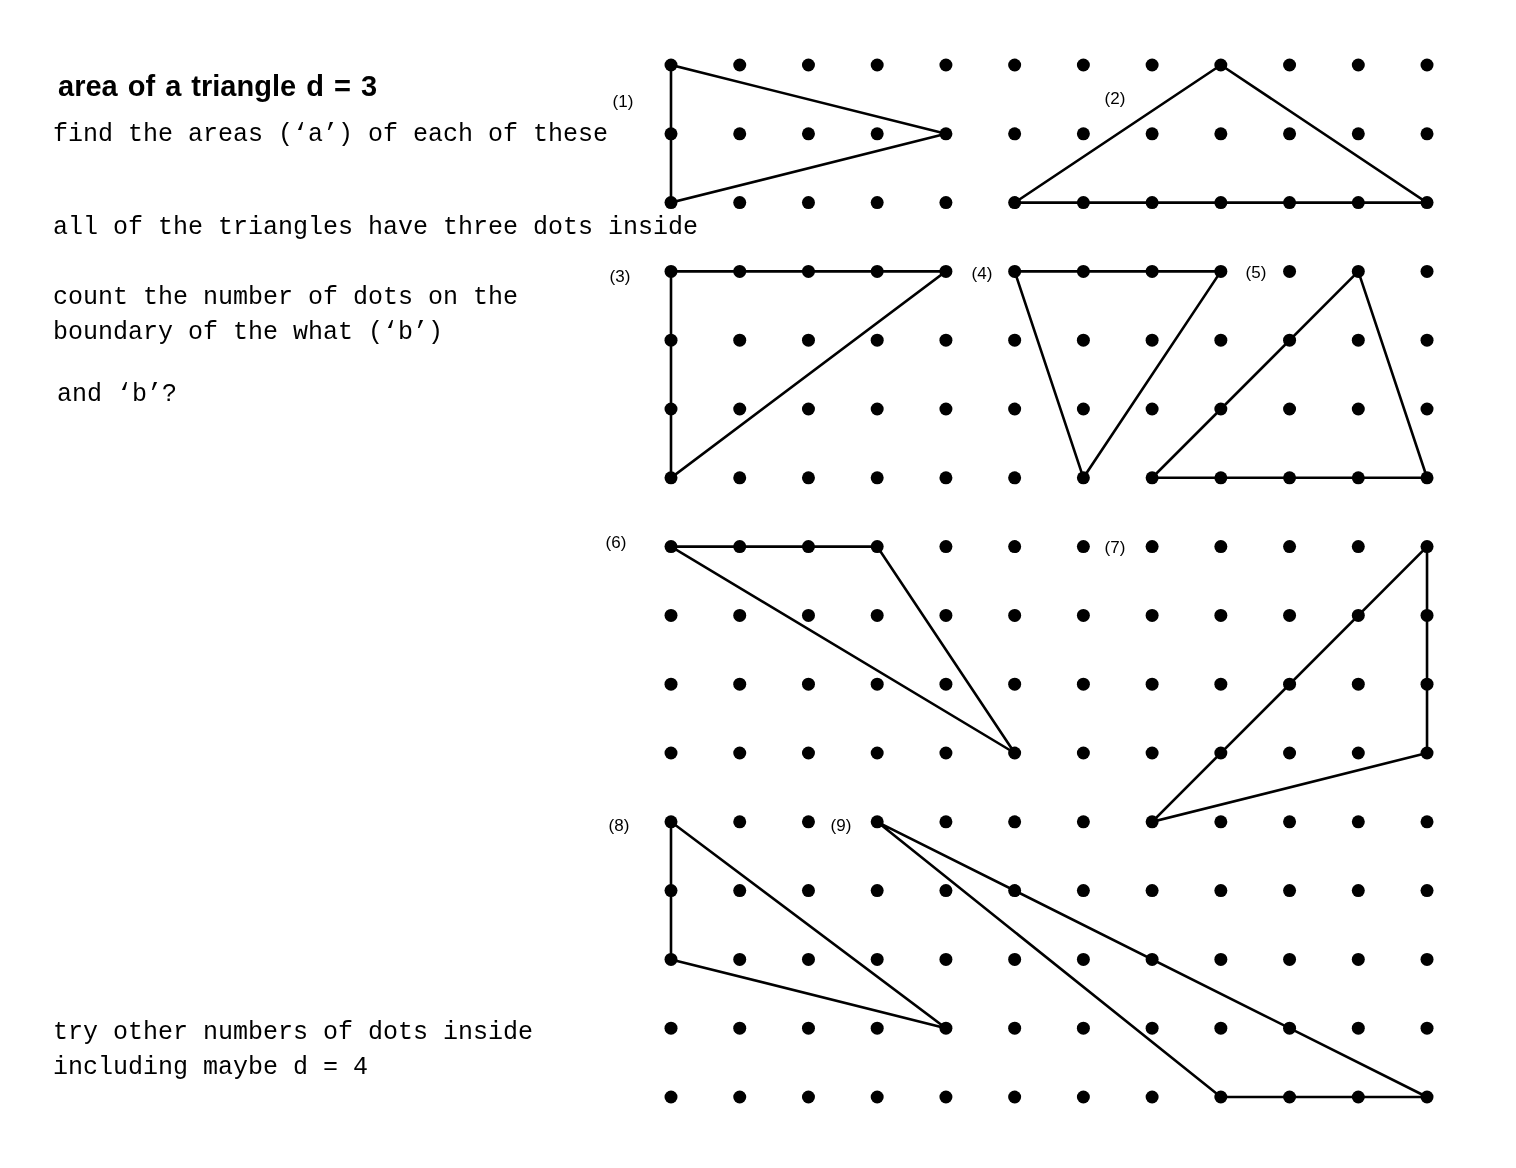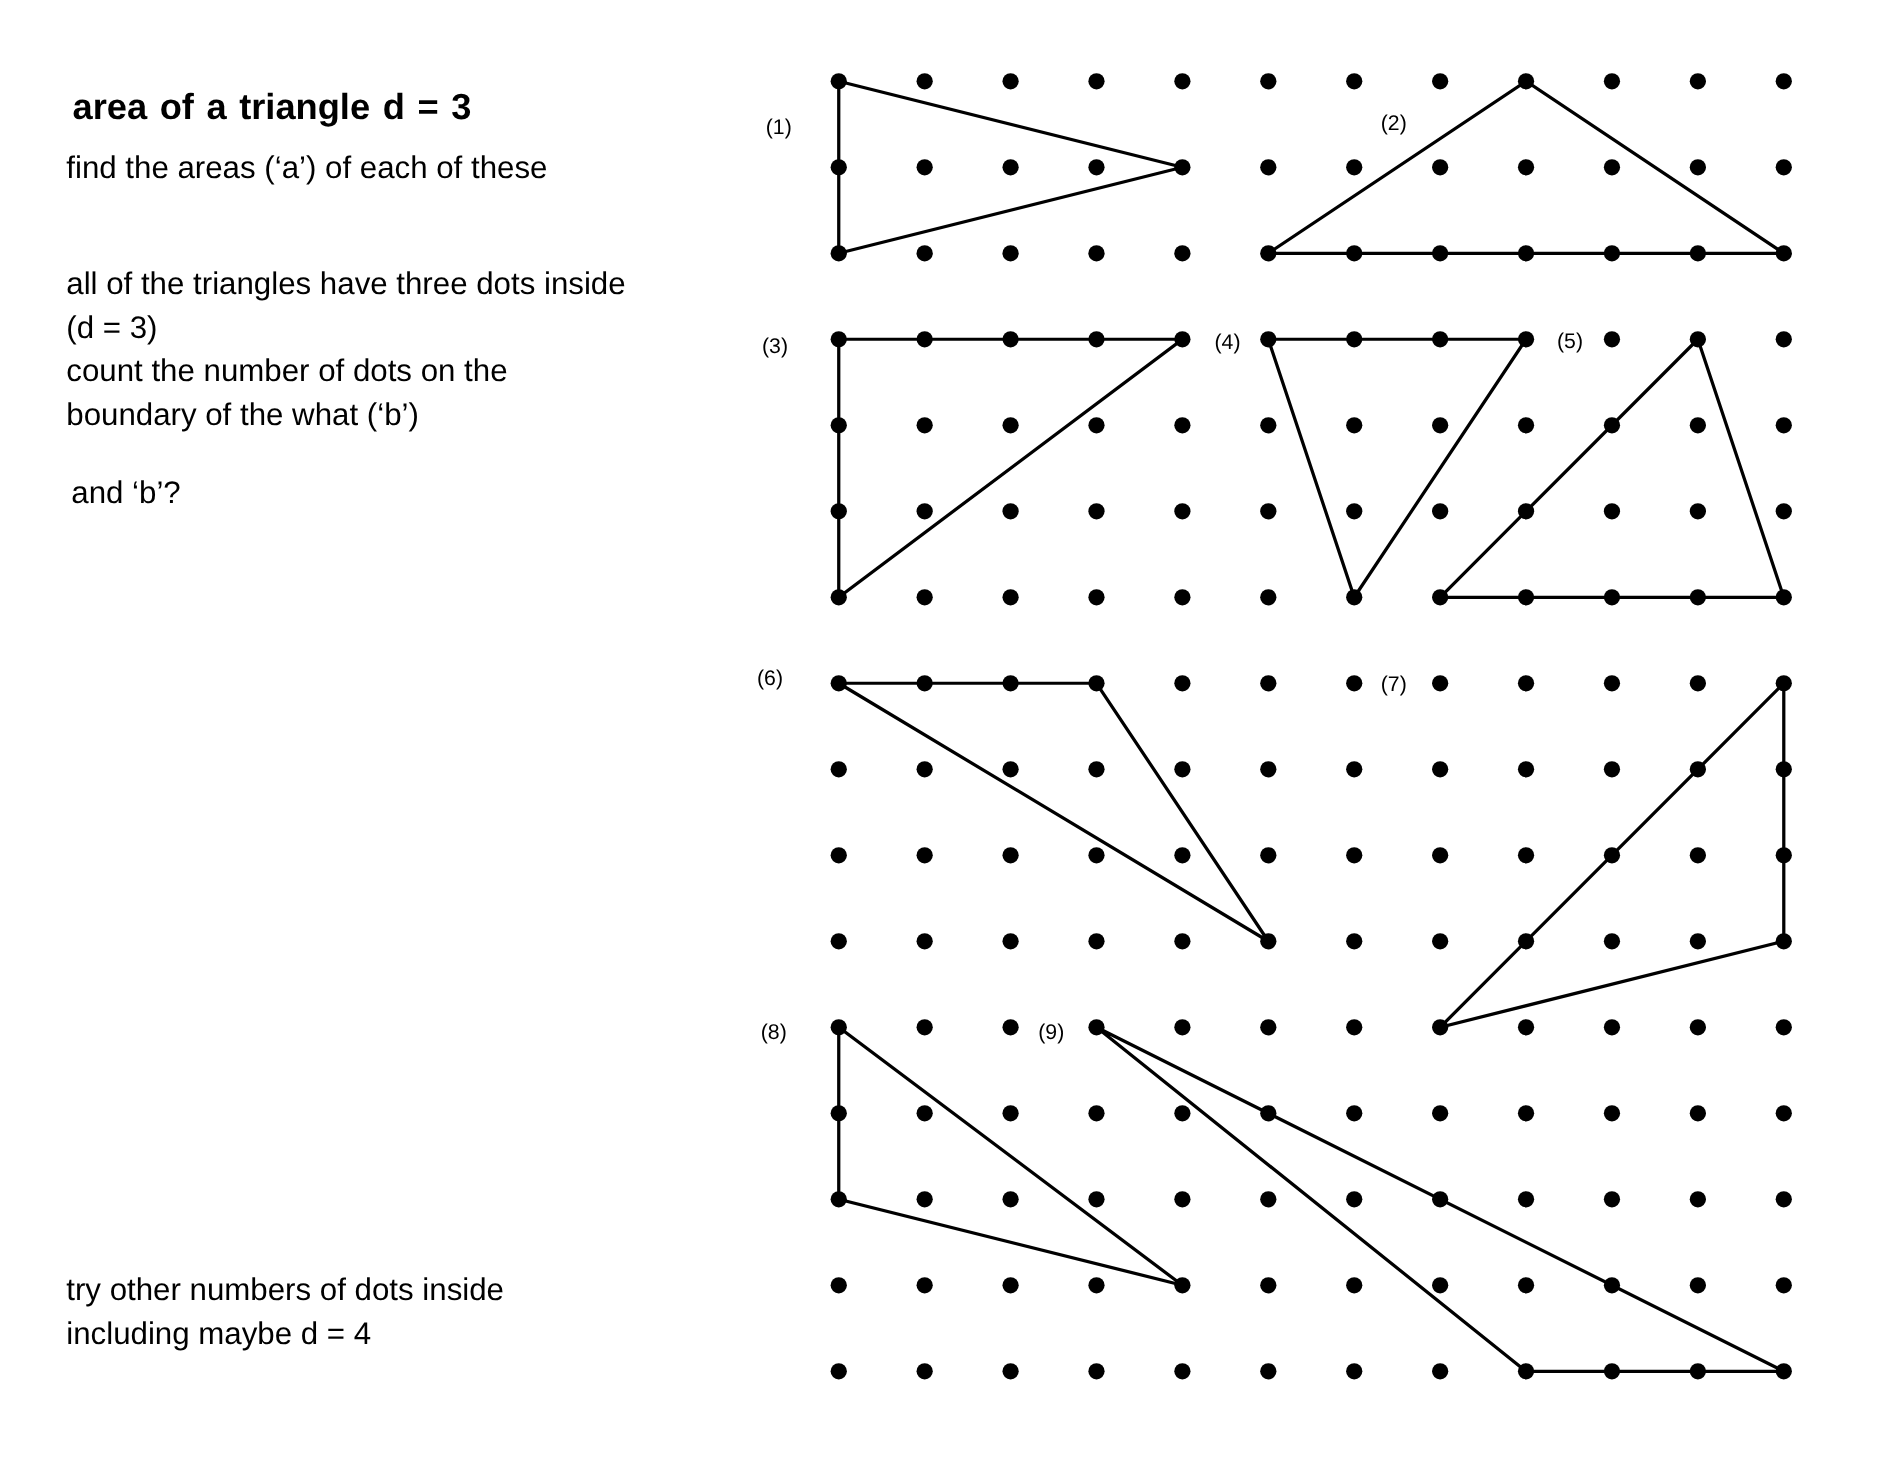--- a/index.html
+++ b/index.html
@@ -6,35 +6,34 @@
   body { width:1516px; height:1168px; position:relative; overflow:hidden;
          font-family:"Liberation Sans", sans-serif; color:#000; }
   .txt { position:absolute; margin:12px; white-space:nowrap; }
   .title { left:46px; top:58px; font-size:29px; font-weight:bold; word-spacing:2px; }
   .para { font-size:25px; line-height:35px; }
   #p1 { left:41px; top:105px; }
   #p2 { left:41px; top:198px; }
   #p3 { left:41px; top:268px; }
   #p4 { left:45px; top:365px; }
   #p5 { left:41px; top:1003px; }
-  .line { display:block; }
+  .line { display:block;font-family:Liberation Mono, monospace; }
   #grid-svg { position:absolute; left:0; top:0; }
   .lbl { font-family:"Liberation Sans", sans-serif; font-size:17px; fill:#000; }
 </style>
 </head>
 <body>
 
 <h1 class="txt title">area of a triangle  d = 3</h1>
 
 <div class="txt para" id="p1">
   <span class="line">find the areas (‘a’) of each of these</span>
 </div>
 <div class="txt para" id="p2">
   <span class="line">all of the triangles have three dots inside</span>
-  <span class="line">(d = 3)</span>
 </div>
 <div class="txt para" id="p3">
   <span class="line">count the number of dots on the</span>
   <span class="line">boundary of the what (‘b’)</span>
 </div>
 <div class="txt para" id="p4">
   <span class="line">and ‘b’?</span>
 </div>
 <div class="txt para" id="p5">
   <span class="line">try other numbers of dots inside</span>

